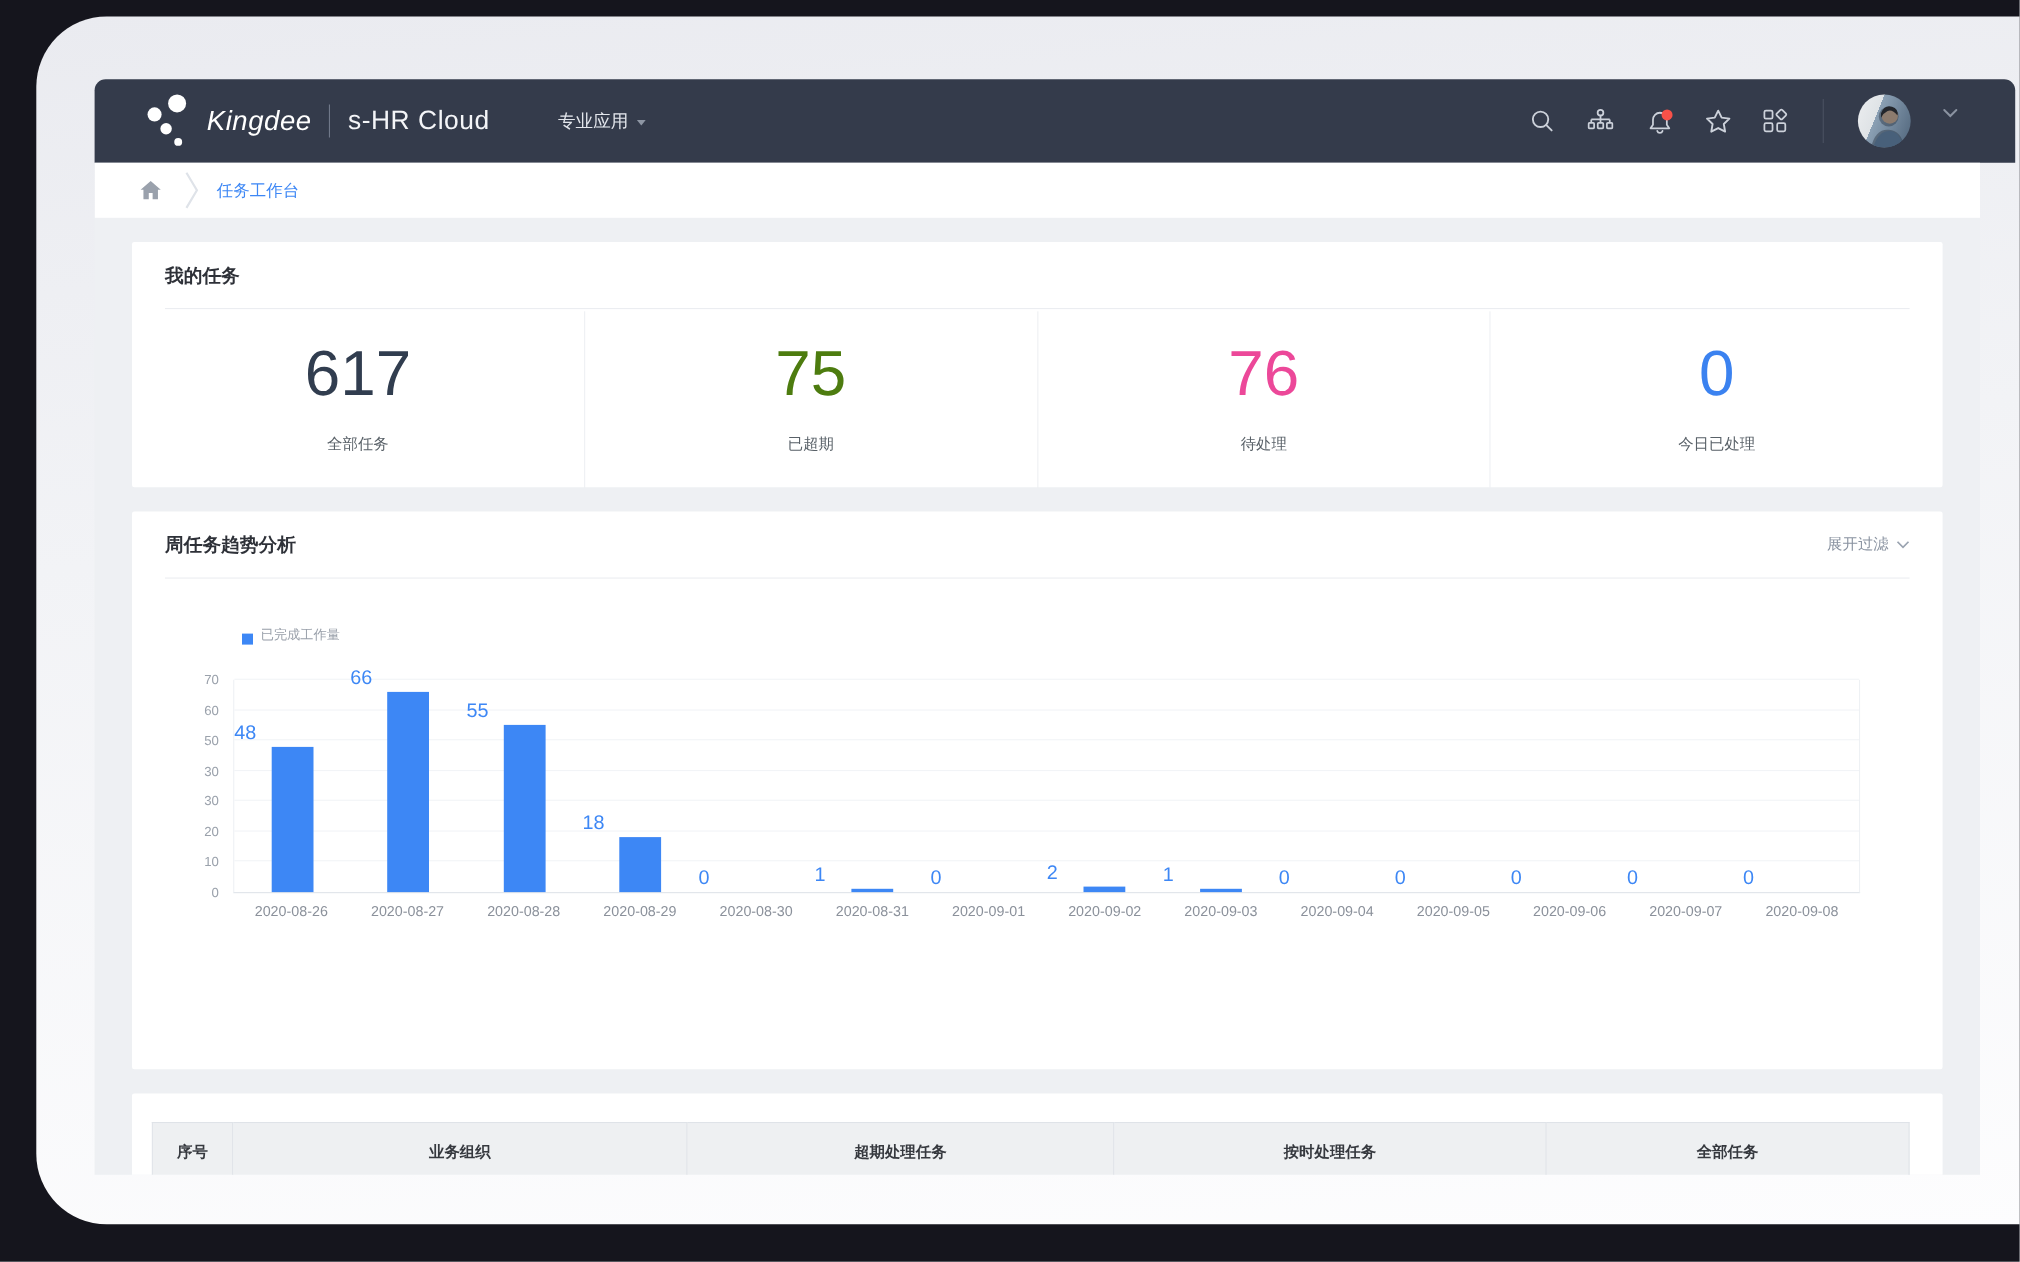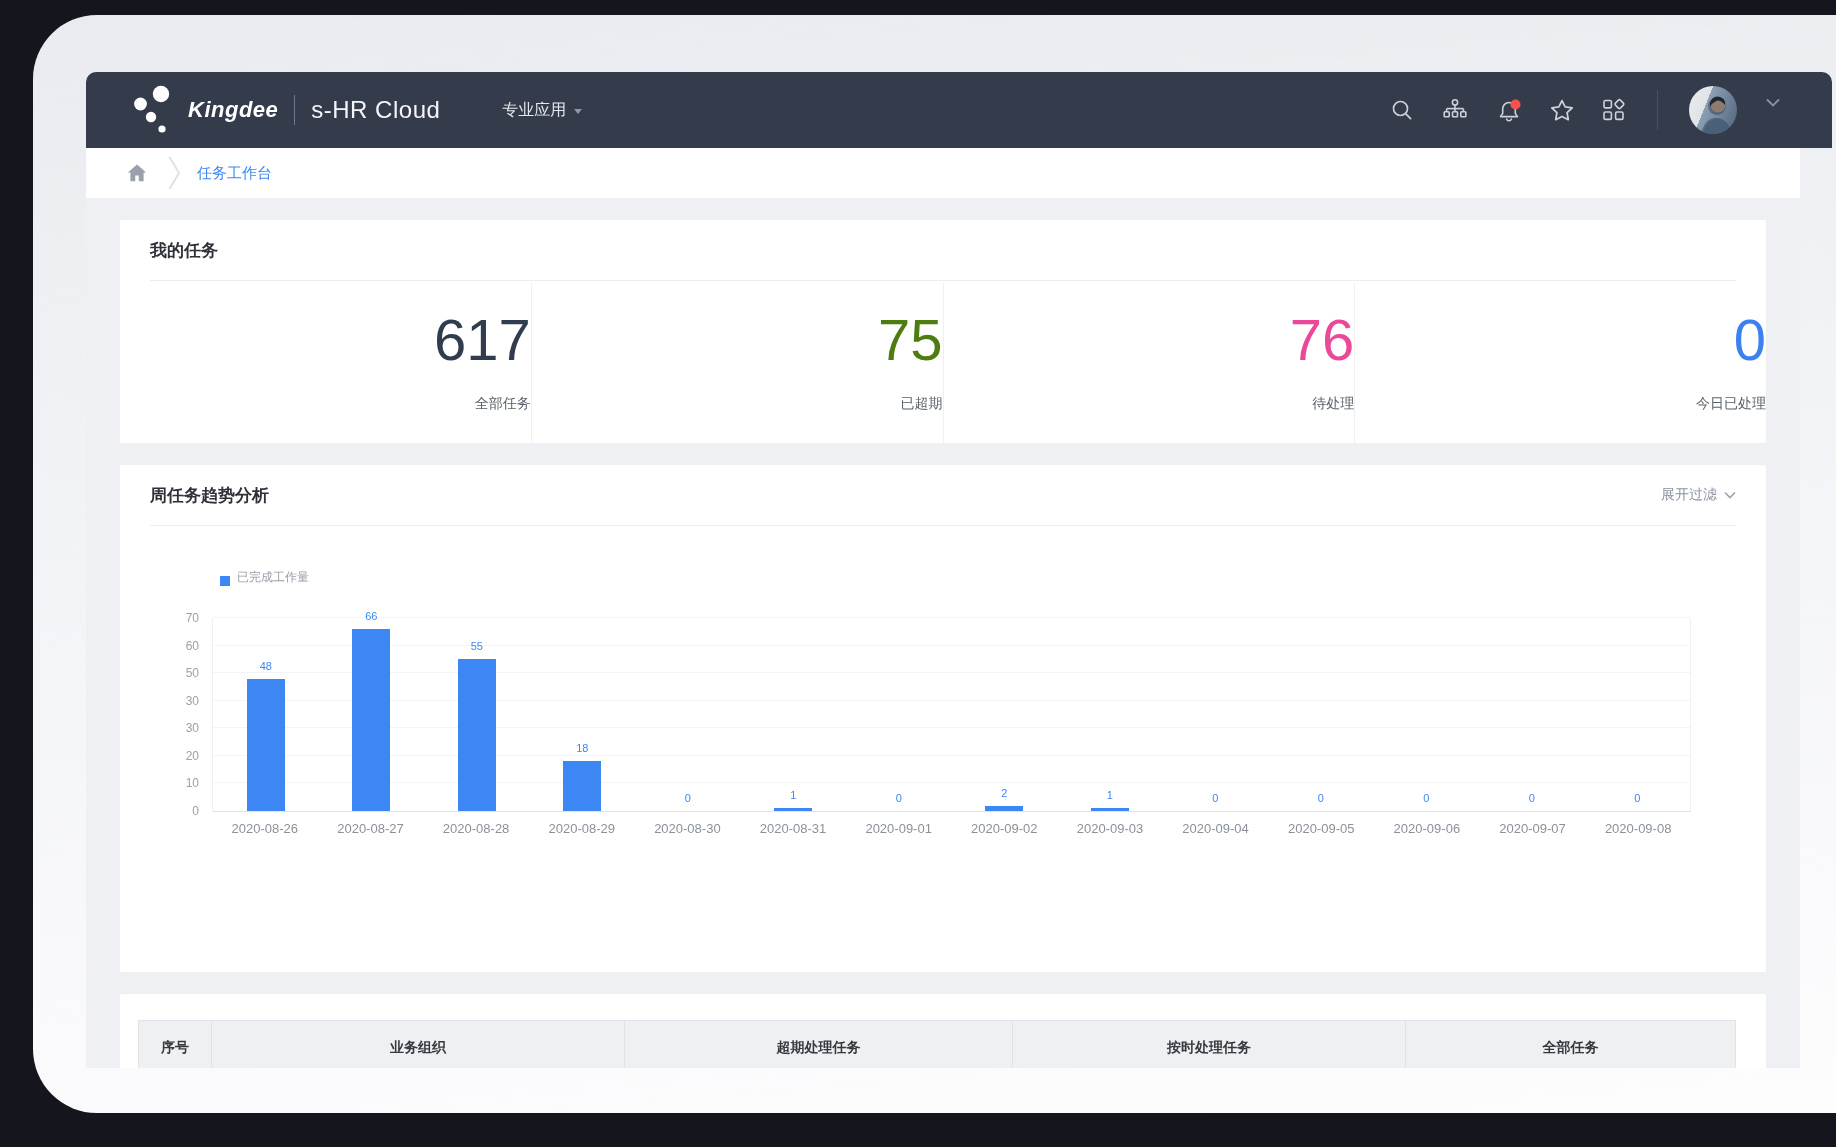--- a/index.html
+++ b/index.html
@@ -16,21 +16,21 @@
     background:linear-gradient(175deg,#eaebf0 0%,#f2f3f6 40%,#fdfdfe 100%);
   }
   
   .navbar{
     position:absolute;left:86px;top:72px;width:1746px;height:76px;
     background:#343b4b;border-radius:10px 10px 0 0;
     display:flex;align-items:center;color:#fff;
   }
   .nav-left{display:flex;align-items:center;padding-left:46px;}
   .logo-dots{width:44px;height:54px;margin-right:12px;flex:none;}
-  .brand{font-size:22px;font-weight:700;font-style:italic;letter-spacing:.5px;}
+  .brand{font-size:25px;font-weight:400;font-style:italic;letter-spacing:.5px;}
   .brand-divider{width:1px;height:30px;background:#707889;margin:0 16px;}
   .product{font-size:24px;font-weight:400;letter-spacing:.5px;color:#f4f5f8;}
   .nav-menu{display:flex;align-items:center;margin-left:62px;cursor:pointer;}
   .nav-menu-label{font-size:16px;color:#e3e6ec;}
   .caret-down{
     width:0;height:0;margin-left:8px;margin-top:3px;
     border-left:4.5px solid transparent;border-right:4.5px solid transparent;
     border-top:5.5px solid #8e96a4;
   }
   .nav-right{position:absolute;right:52px;display:flex;align-items:center;gap:29px;}
@@ -56,21 +56,21 @@
   .card{background:#fff;border-radius:2px;position:relative;}
   .card + .card{margin-top:22px;}
   .card-head{
     height:60px;display:flex;align-items:center;justify-content:space-between;
     margin:0 30px;border-bottom:1px solid #ebedf1;
   }
   .card-title{font-size:17px;font-weight:600;color:#2e3138;}
   
   .card.my-tasks{height:223px;}
   .stats-row{display:flex;height:200px;margin-top:2px;}
-  .stat-cell{flex:1;text-align:right;padding-top:26px;cursor:pointer;position:relative;}
+  .stat-cell{flex:1;text-align:center;padding-top:26px;cursor:pointer;position:relative;}
   .stat-cell + .stat-cell{border-left:1px solid #eef0f3;}
   .stat-value{font-size:58px;line-height:62px;font-weight:400;}
   .stat-label{font-size:14px;color:#596168;margin-top:24px;}
   
   .card.trend{height:507px;}
   .filter-toggle{display:flex;align-items:center;cursor:pointer;}
   .filter-label{font-size:14px;color:#8a93a1;}
   .legend{position:absolute;left:64px;top:104px;display:flex;align-items:flex-end;cursor:pointer;padding-left:36px;}
   .legend-swatch{width:10px;height:10px;background:#3d87f5;margin-right:7px;flex:none;}
   .legend-label{font-size:12px;color:#989fa9;}
@@ -84,22 +84,22 @@
     position:absolute;right:100%;margin-right:14px;font-size:12px;color:#9aa1ab;
     transform:translateY(50%);line-height:12px;
   }
   .bars{position:absolute;left:0;right:0;top:0;bottom:0;display:flex;}
   .bar-cell{flex:1;position:relative;}
   .bar{
     position:absolute;bottom:0;left:50%;transform:translateX(-50%);
     width:38px;background:#3d87f5;
   }
   .bar-value{
-    position:absolute;left:0;right:0;text-align:center;
-    font-size:11px;color:#3d87f5;line-height:14px;
+    position:absolute;left:0;right:0;text-align:left;
+    font-size:18px;color:#3d87f5;line-height:14px;
   }
   .xlabels{position:absolute;left:92px;right:75px;top:356px;display:flex;}
   .xlabel{flex:1;text-align:center;font-size:13px;color:#8b919b;}
   
   .card.table-card{height:260px;padding:26px 30px 0 18px;box-sizing:border-box;}
   table.org{border-collapse:collapse;width:100%;table-layout:fixed;}
   table.org th{
     background:#eef0f2;font-size:14px;font-weight:600;color:#36393f;
     height:52px;border:1px solid #dfe3e8;text-align:center;
   }

